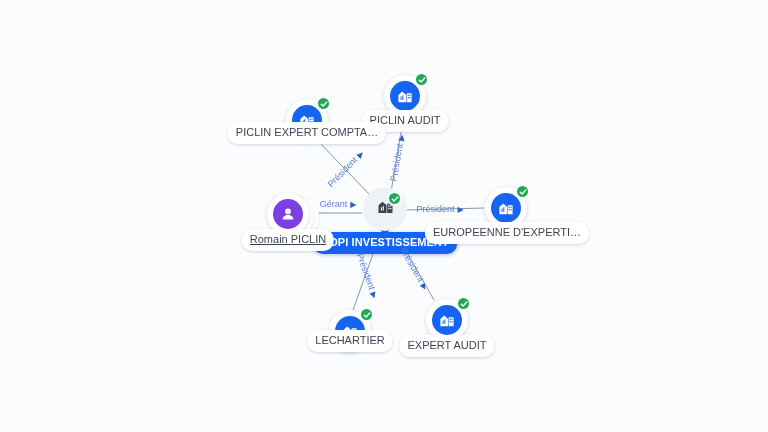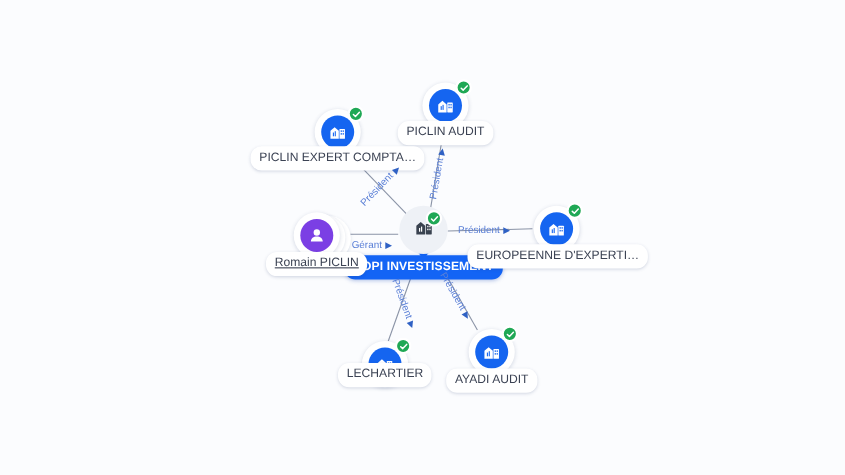--- a/index.html
+++ b/index.html
@@ -268,28 +268,28 @@
             <svg width="8" height="8" viewBox="0 0 10 10">
               <path d="M1.6 5.2 L3.9 7.4 L8.4 2.6" stroke="#ffffff" stroke-width="1.7" fill="none" stroke-linecap="round" stroke-linejoin="round"></path>
             </svg>
           </div>
         </div>
       </div>
     </div>
   <div id="label-layer">
       <div class="node-label selected" style="left: 385px; top: 232px;">ROPI INVESTISSEMENT</div>
       <div class="node-label" style="left: 405px; top: 110px;">PICLIN AUDIT</div>
-      <div class="node-label" style="left: 307px; top: 133px;">PICLIN EXPERT COMPTA…</div>
+      <div class="node-label" style="left: 307px; top: 122px;">PICLIN EXPERT COMPTA…</div>
       <div class="node-label" style="left: 507px; top: 222px;">EUROPEENNE D'EXPERTI…</div>
       <div class="node-label" style="left: 288px; top: 229px; text-decoration: underline;">Romain PICLIN</div>
       <div class="node-label" style="left: 350px; top: 330px;">LECHARTIER</div>
-      <div class="node-label" style="left: 447px; top: 335px;">AYADI AUDIT</div>
+      <div class="node-label" style="left: 447px; top: 335px;">EXPERT AUDIT</div>
     </div>
   <div id="edge-label-layer">
       <div class="edge-label" style="left: 398px; top: 158px; transform: translate(-50%, -50%) rotate(-80deg);"><span>Président</span><span class="arrow">▶</span></div>
       <div class="edge-label" style="left: 346px; top: 169px; transform: translate(-50%, -50%) rotate(-46deg);"><span>Président</span><span class="arrow">▶</span></div>
       <div class="edge-label" style="left: 440px; top: 209px; transform: translate(-50%, -50%) rotate(0deg);"><span>Président</span><span class="arrow">▶</span></div>
-      <div class="edge-label" style="left: 338px; top: 223px; transform: translate(-50%, -50%) rotate(0deg);"><span>Gérant</span><span class="arrow">▶</span></div>
+      <div class="edge-label" style="left: 338px; top: 204px; transform: translate(-50%, -50%) rotate(0deg);"><span>Gérant</span><span class="arrow">▶</span></div>
       <div class="edge-label" style="left: 367px; top: 276px; transform: translate(-50%, -50%) rotate(70deg);"><span>Président</span><span class="arrow">▶</span></div>
       <div class="edge-label" style="left: 414px; top: 269px; transform: translate(-50%, -50%) rotate(60deg);"><span>Président</span><span class="arrow">▶</span></div>
     </div>
 
 </div>
 
 </body></html>

